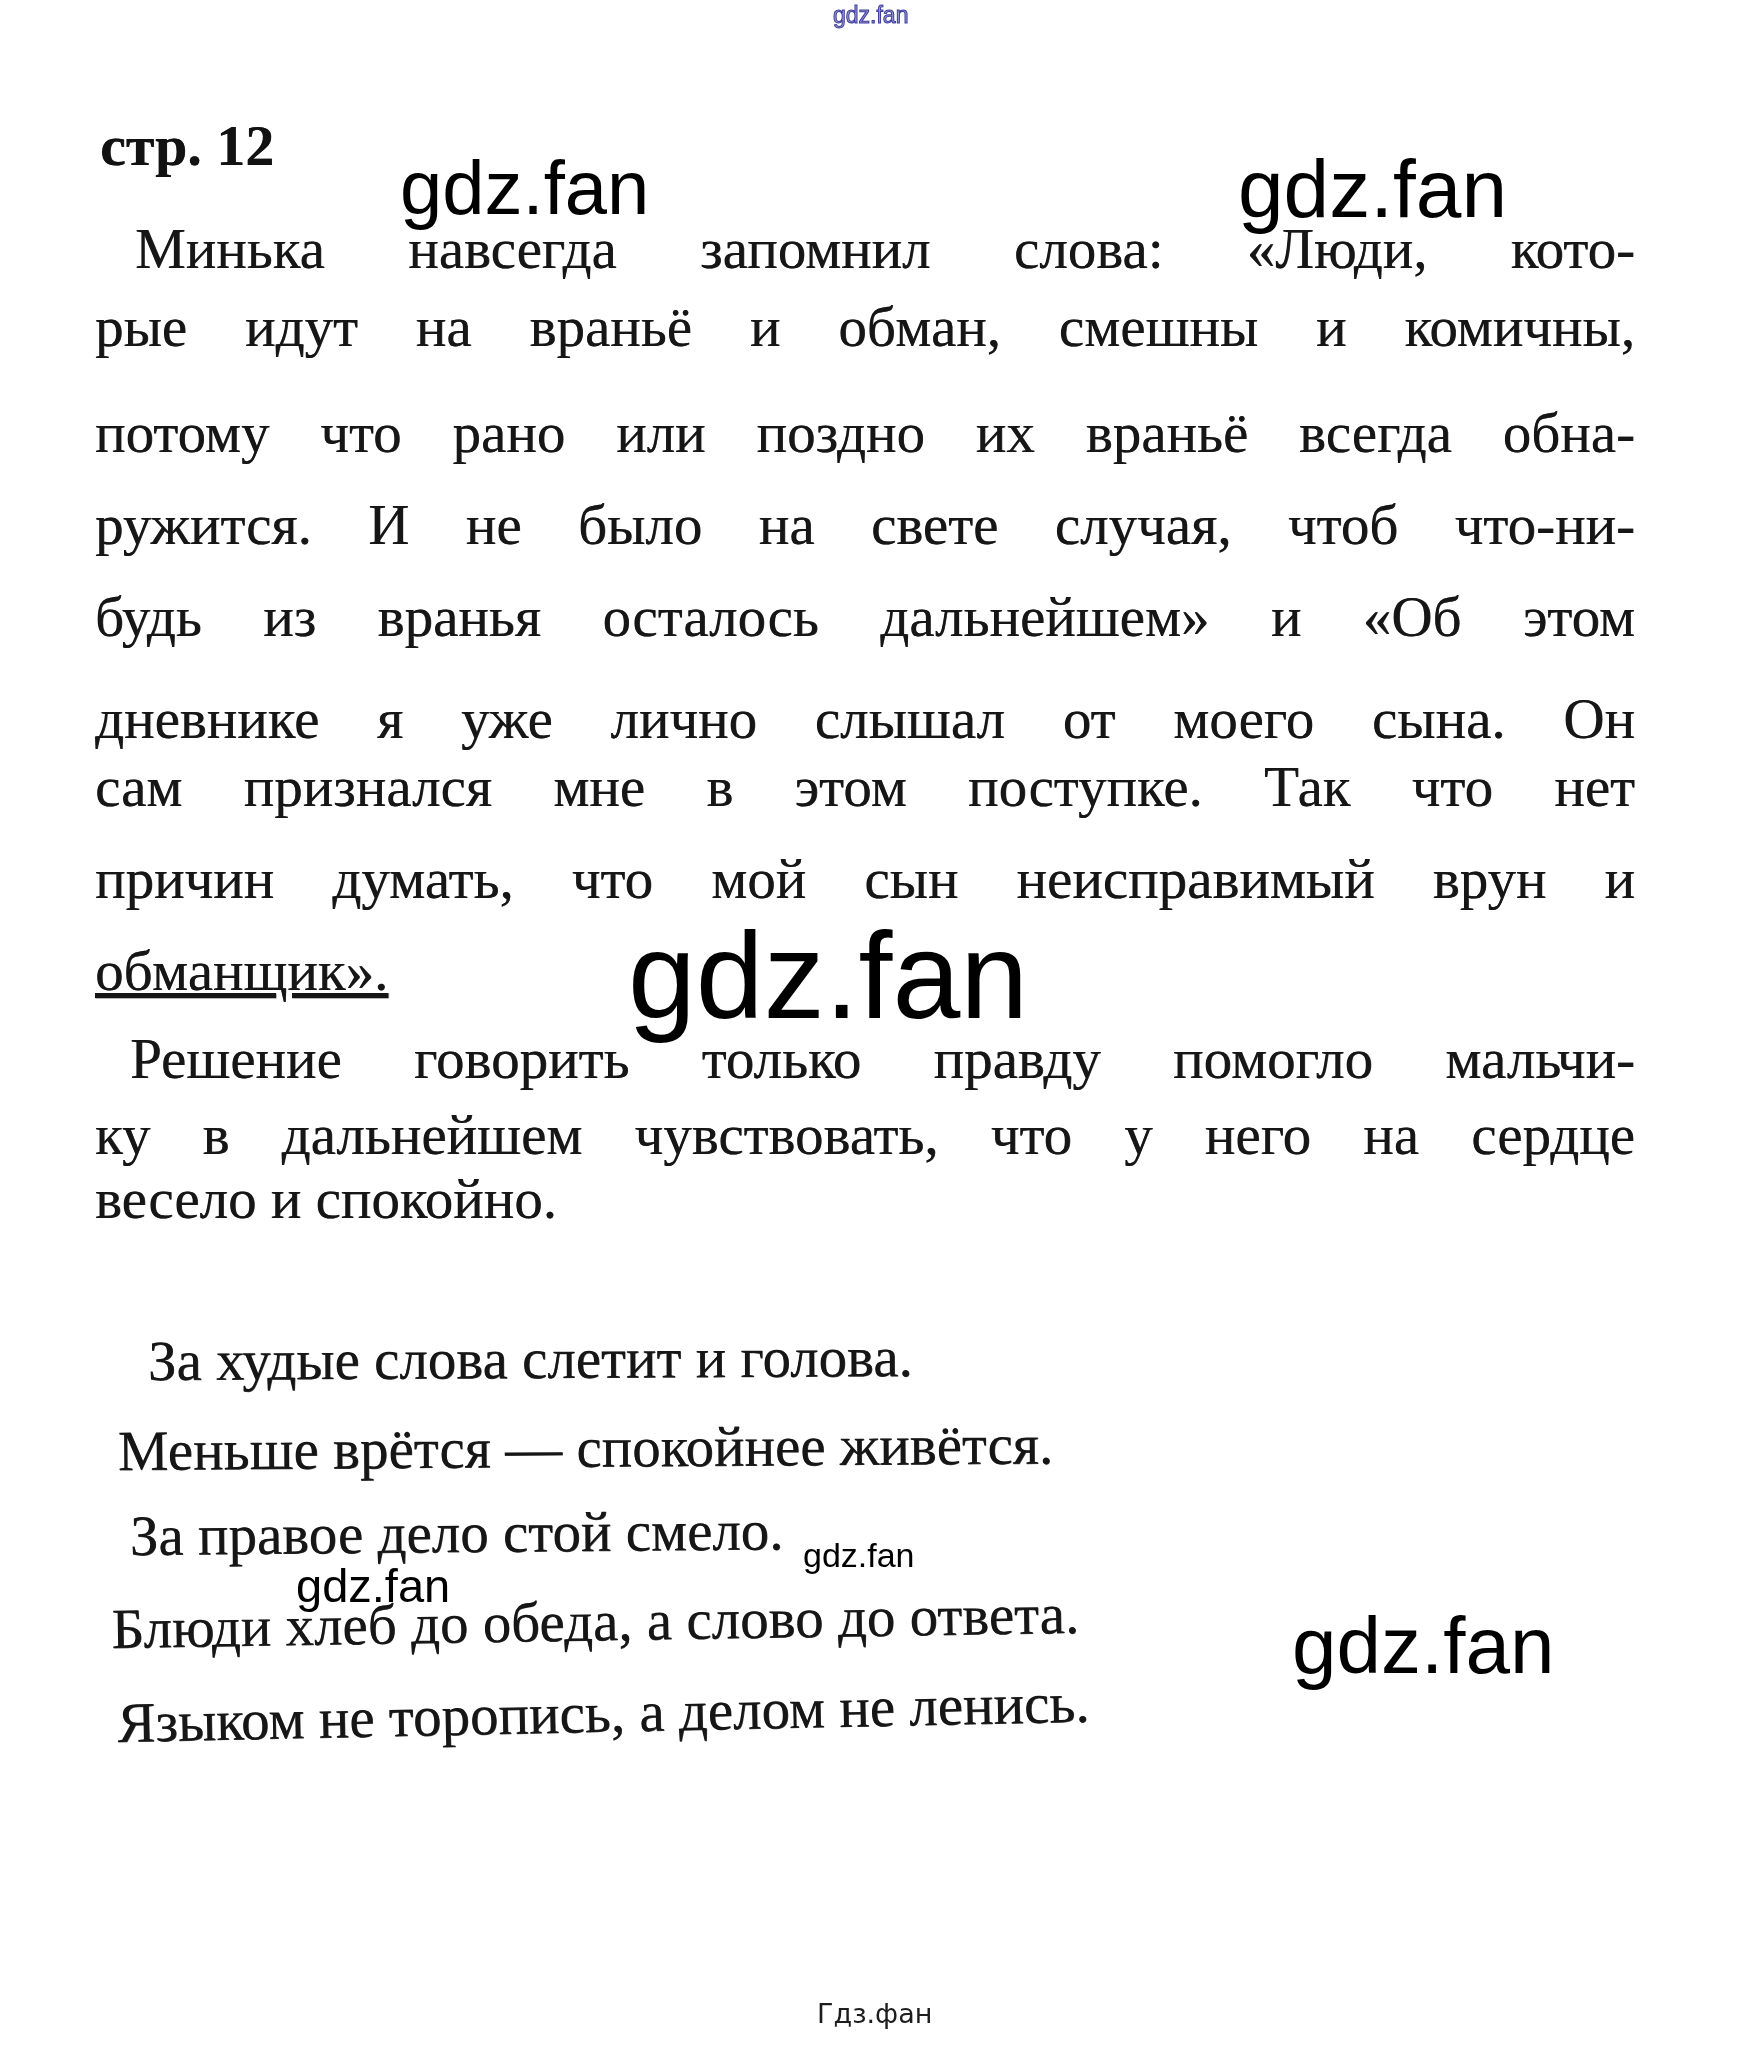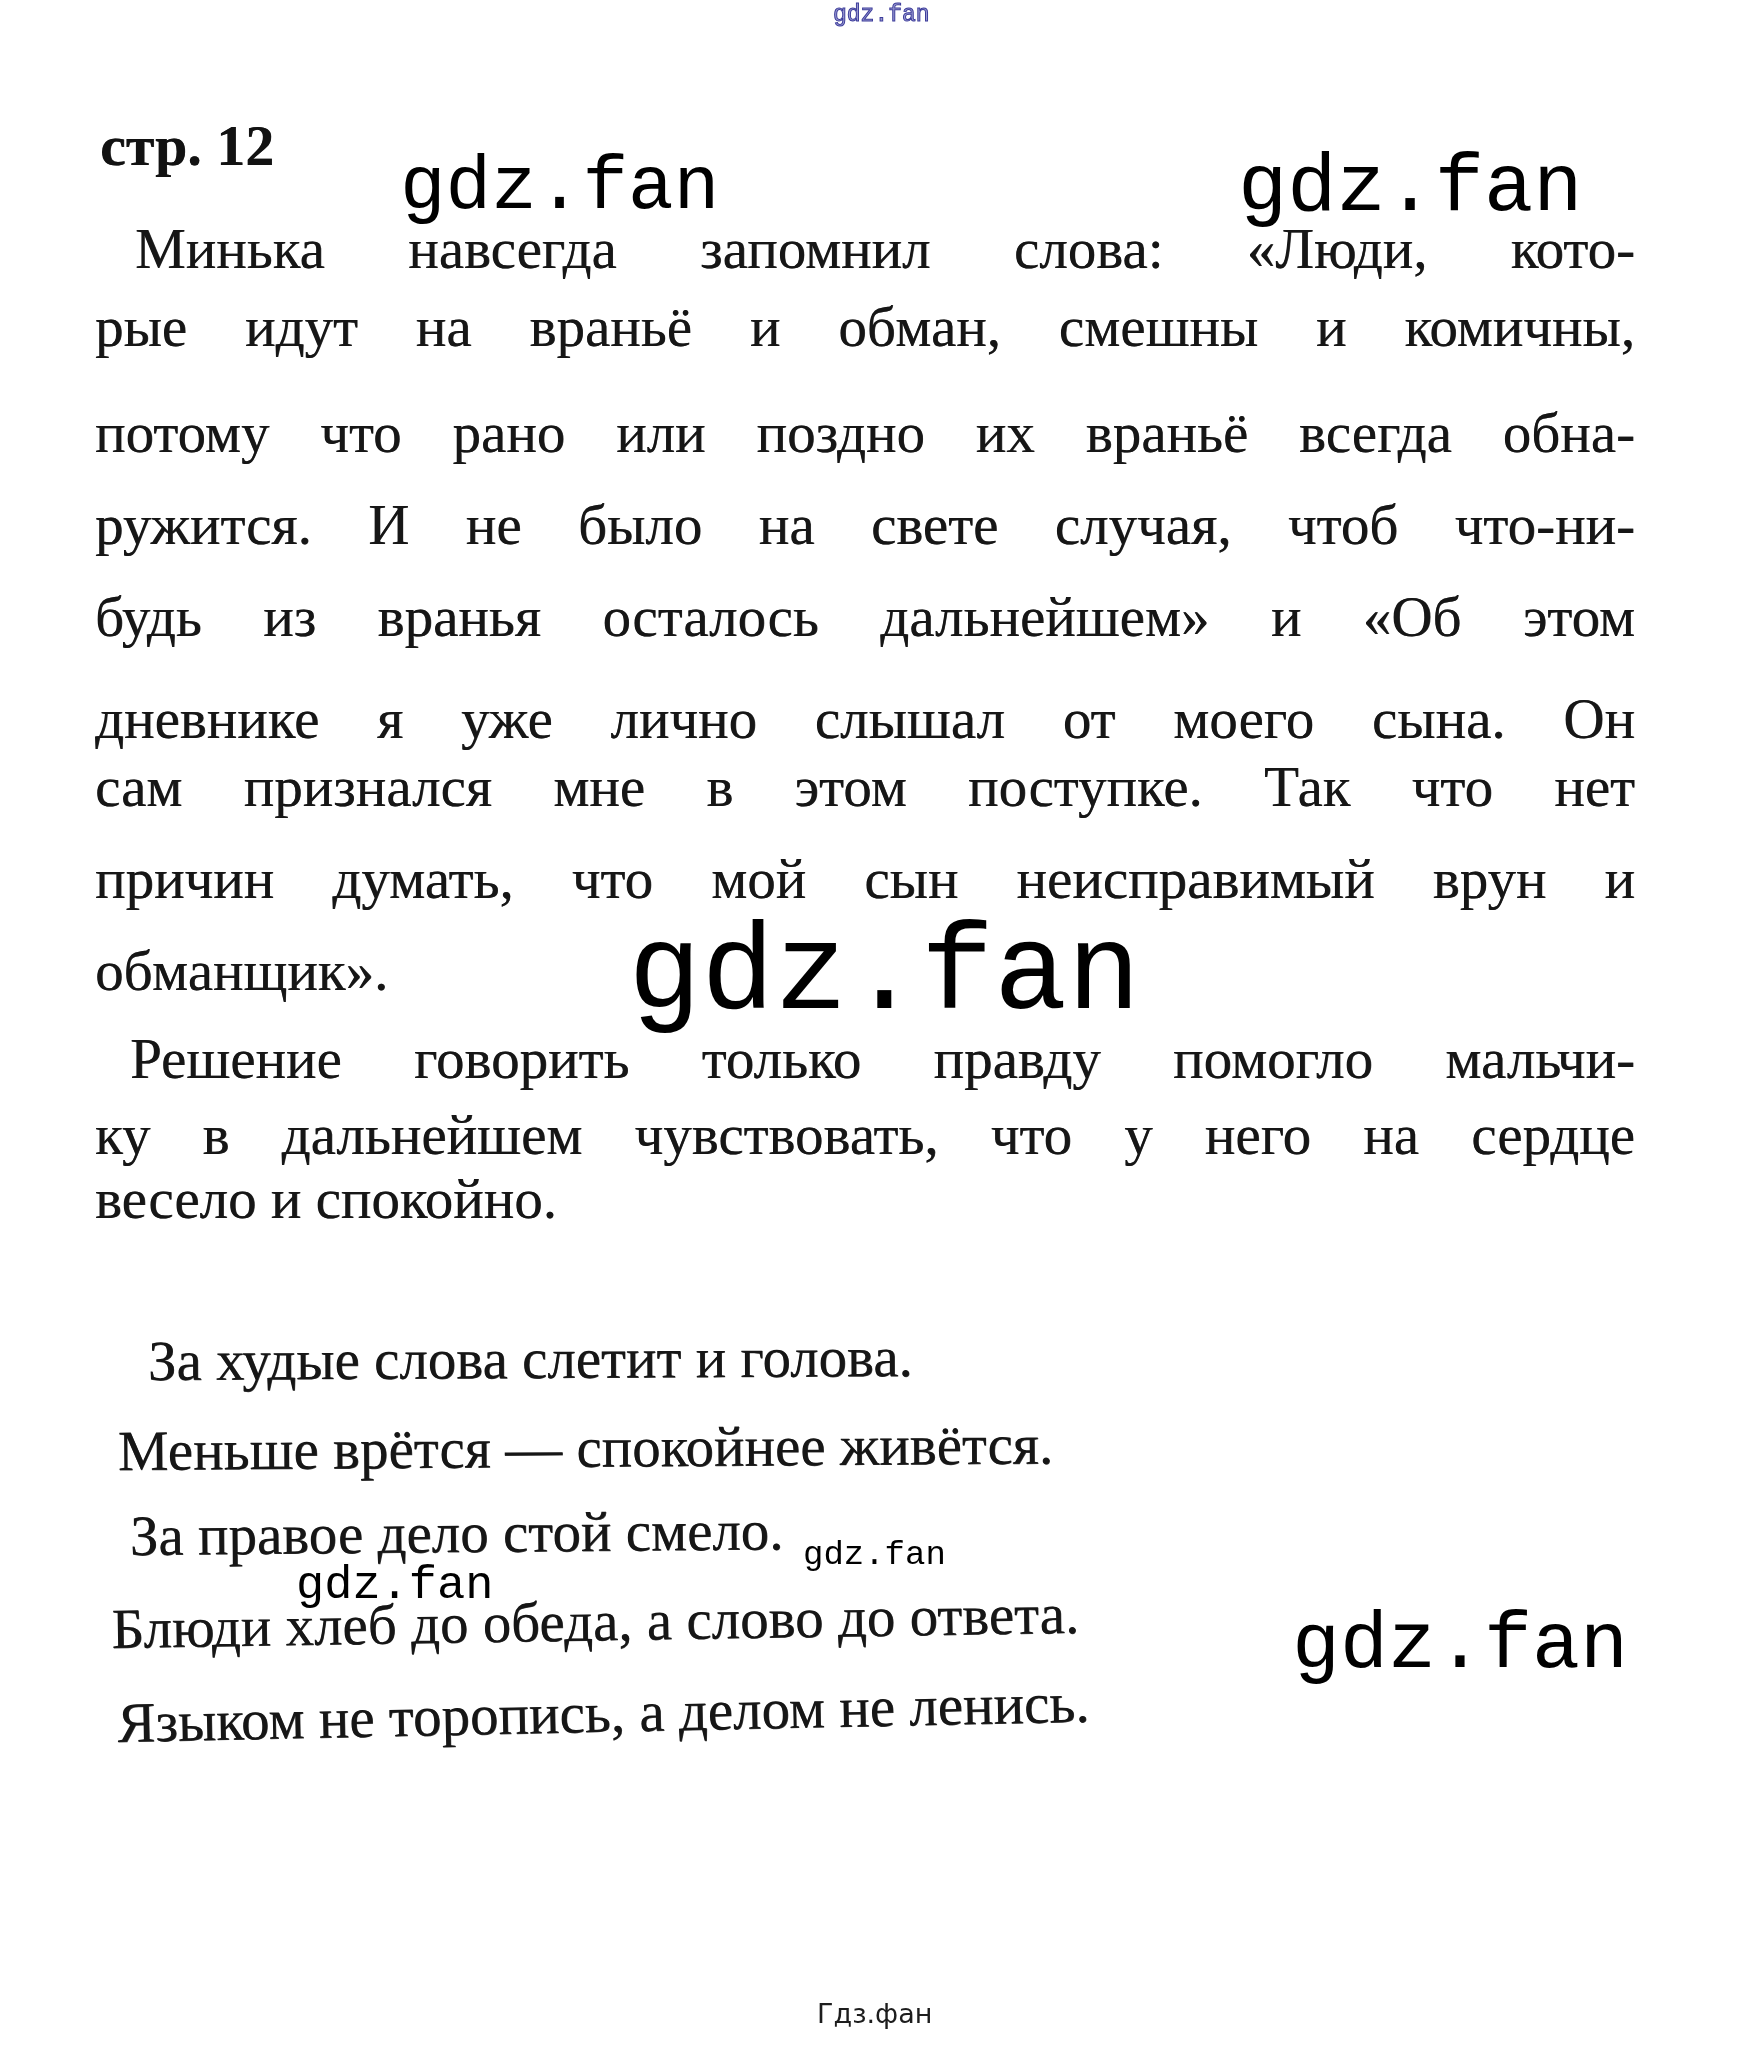--- a/index.html
+++ b/index.html
@@ -37,21 +37,21 @@
     position: absolute;
     font-family: "Liberation Serif", serif;
     font-weight: bold;
     font-size: 58px;
     color: #121212;
     text-shadow: 0.4px 0.4px 0.5px rgba(10,10,10,0.8);
   }
   
   .wm {
     position: absolute;
-    font-family: Liberation Mono, monospace;
+    font-family: Liberation Sans, sans-serif;
     color: #000000;
     white-space: nowrap;
     line-height: 1;
   }
   .wm-outline {
     color: #9a9ad0;
     -webkit-text-stroke: 1px #3c3c9b;
   }
   .footer-label {
     position: absolute;
@@ -83,21 +83,21 @@
   <div class="heading" style="left:100px; top:112px;">стр. 12</div>
 
   <div class="tline just" style="left:135px; top:218px;  width:1500px;">Минька навсегда запомнил слова: «Люди, кото-</div>
   <div class="tline just" style="left:95px;  top:296px;  width:1540px;">рые идут на враньё и обман, смешны и комичны,</div>
   <div class="tline just" style="left:95px;  top:494px;  width:1540px;">ружится. И не было на свете случая, чтоб что-ни-</div>
   <div class="tline just" style="left:95px;  top:402px;  width:1540px;">потому что рано или поздно их враньё всегда обна-</div>
   <div class="tline just" style="left:95px;  top:586px;  width:1540px;">будь из вранья осталось дальнейшем» и «Об этом</div>
   <div class="tline just" style="left:95px;  top:664px;  width:1540px;margin-top:24px;">дневнике я уже лично слышал от моего сына. Он</div>
   <div class="tline just" style="left:95px;  top:756px;  width:1540px;">сам признался мне в этом поступке. Так что нет</div>
   <div class="tline just" style="left:95px;  top:848px;  width:1540px;">причин думать, что мой сын неисправимый врун и</div>
-  <div class="tline" style="left:95px;  top:940px;">обманщик».</div>
+  <div class="tline" style="left:95px;  top:940px;text-decoration:underline;">обманщик».</div>
 
   <div class="tline just" style="left:130px; top:1028px; width:1505px;">Решение говорить только правду помогло мальчи-</div>
   <div class="tline just" style="left:95px;  top:1104px; width:1540px;">ку в дальнейшем чувствовать, что у него на сердце</div>
   <div class="tline" style="left:95px;  top:1168px;">весело и спокойно.</div>
 
   <div class="tline" style="left:148px; top:1330px; transform:rotate(-0.3deg); transform-origin:left bottom;">За худые слова слетит и голова.</div>
   <div class="tline" style="left:118px; top:1420px; transform:rotate(-0.4deg); transform-origin:left bottom;">Меньше врётся — спокойнее живётся.</div>
   <div class="tline" style="left:130px; top:1505px; transform:rotate(-0.5deg); transform-origin:left bottom;">За правое дело стой смело.</div>
   <div class="tline" style="left:112px; top:1598px; transform:rotate(-0.9deg); transform-origin:left bottom;">Блюди хлеб до обеда, а слово до ответа.</div>
   <div class="tline" style="left:118px; top:1692px; transform:rotate(-1.2deg); transform-origin:left bottom;">Языком не торопись, а делом не ленись.</div>

